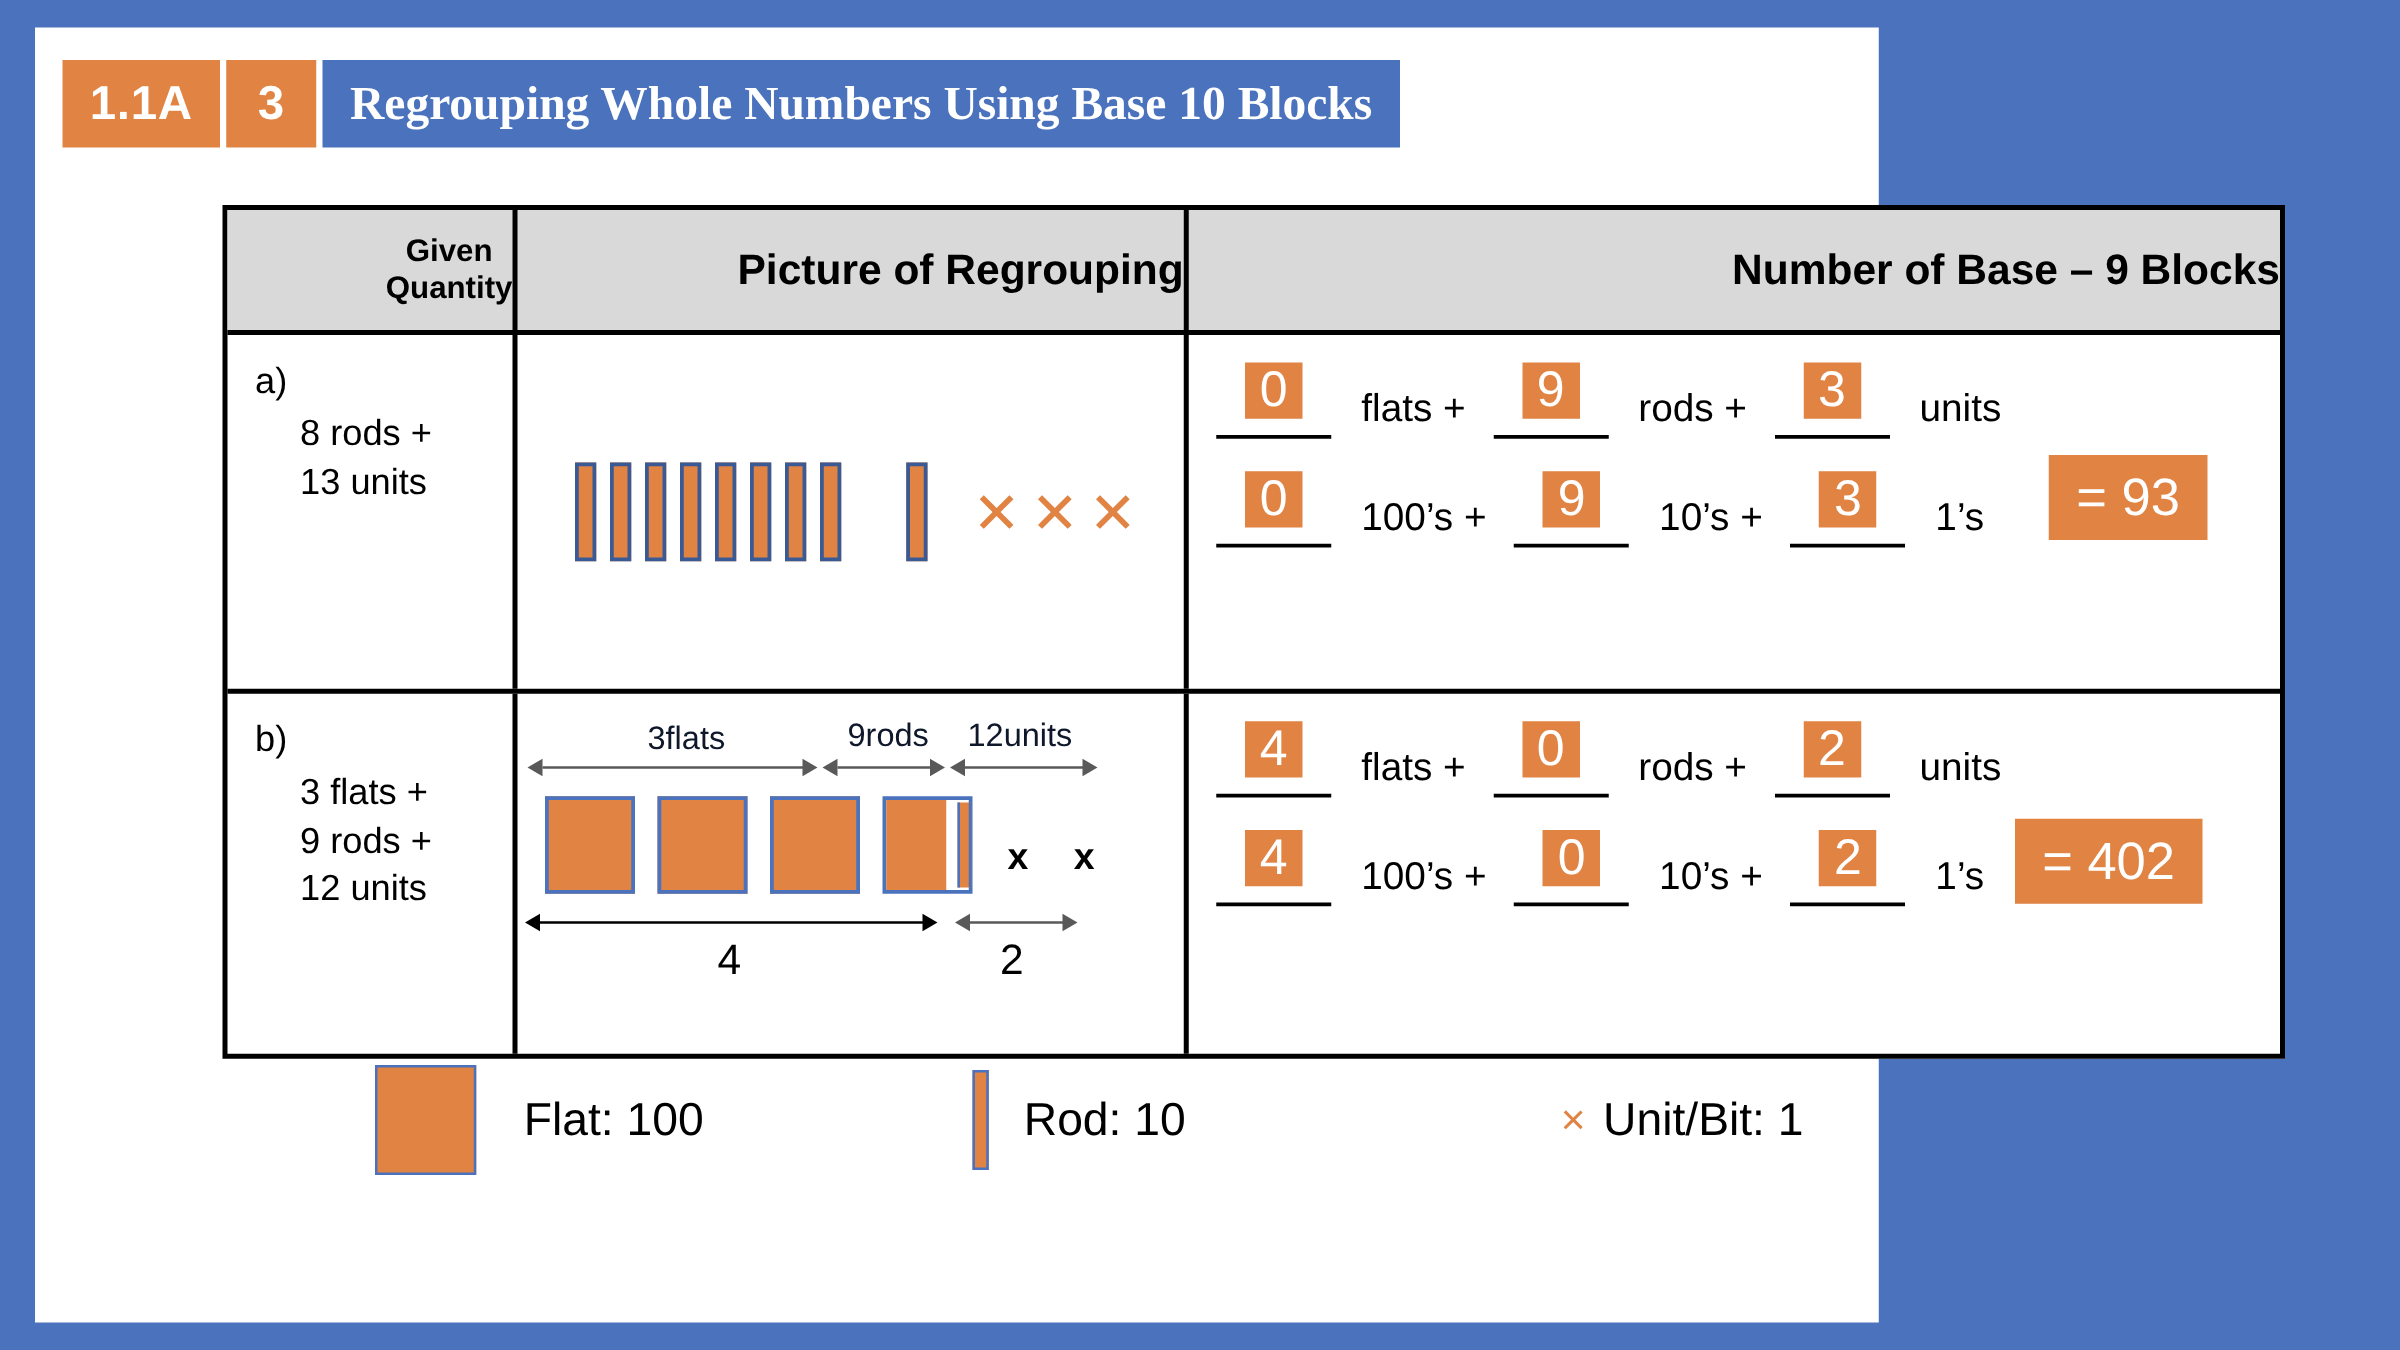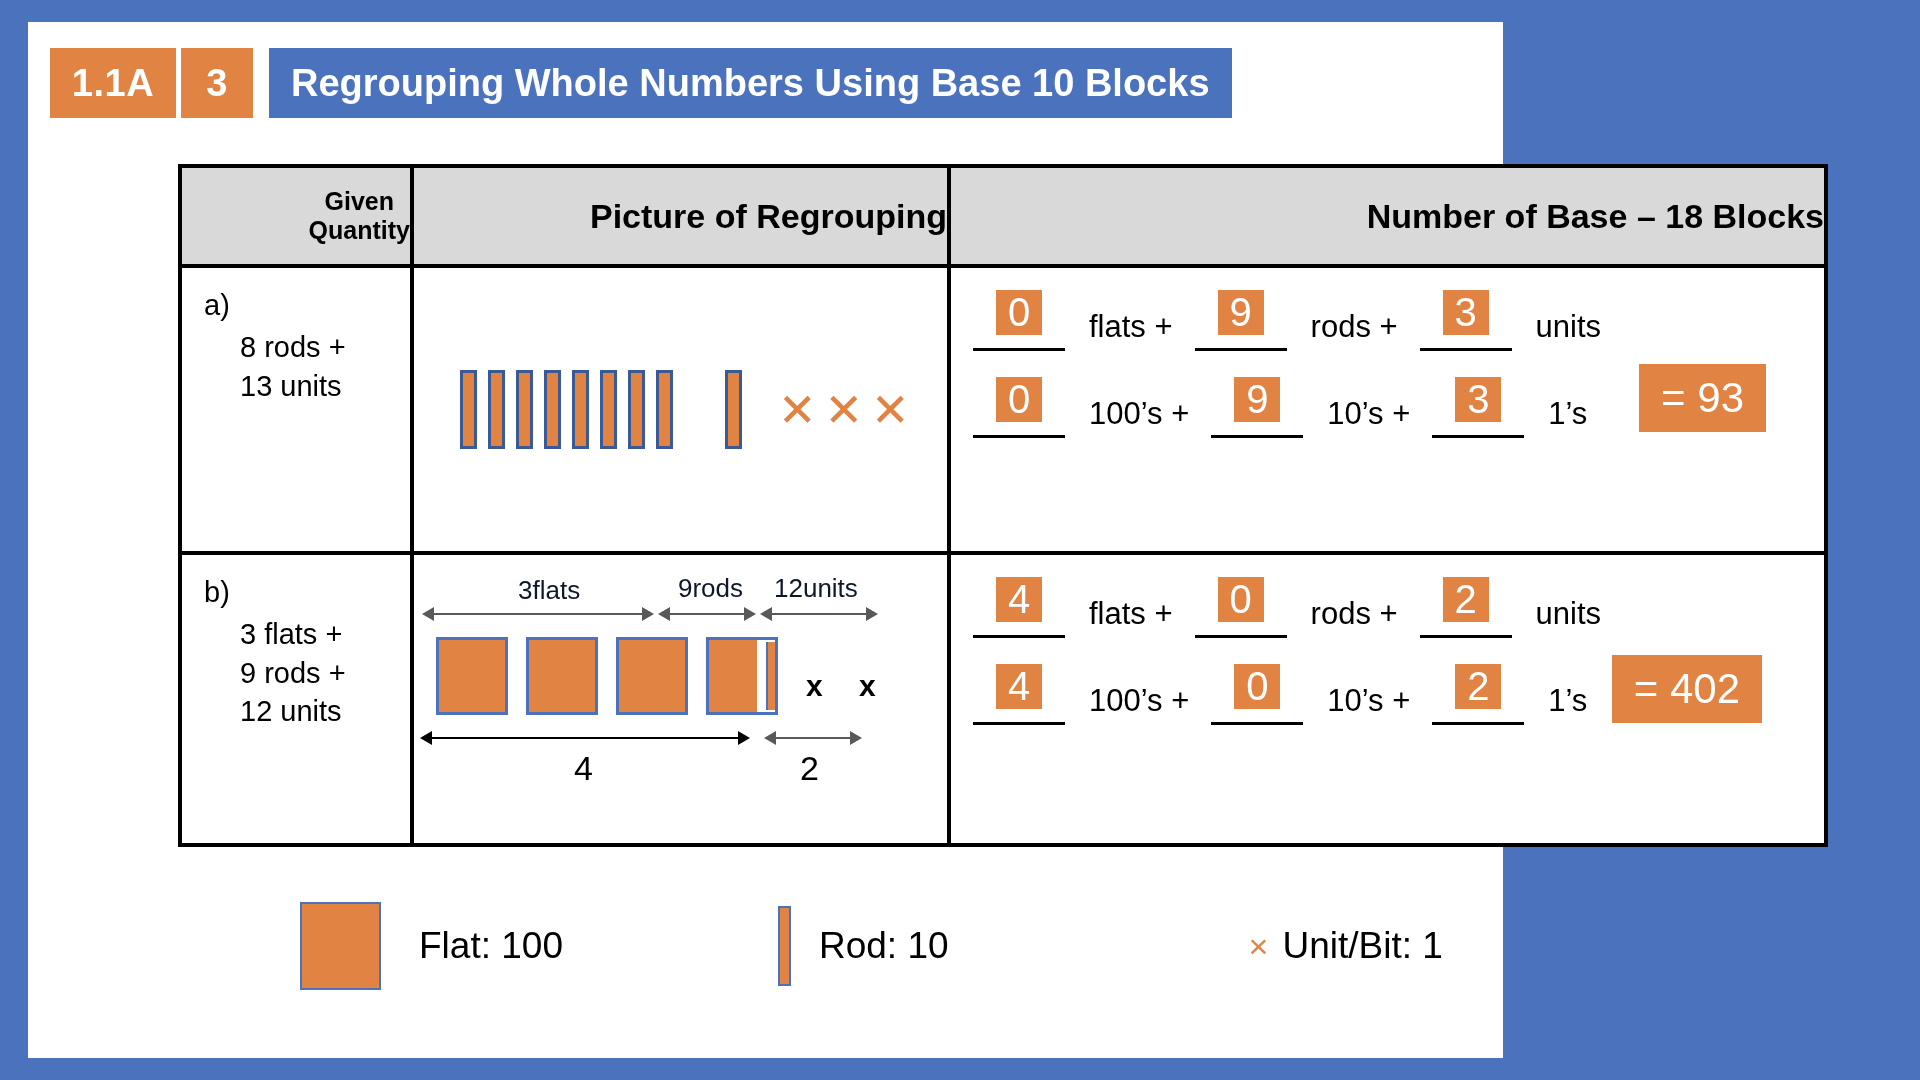--- a/index.html
+++ b/index.html
@@ -44,22 +44,23 @@
   .badge-code { width: 126px; }
   .badge-num  { width: 72px; margin-left: 5px; }
   .title-bar {
     background: #4A72BD;
     color: #FFFFFF;
     font-weight: bold;
     font-size: 38px;
     display: flex;
     align-items: center;
     padding: 0 22px 0 22px;
-    margin-left: 16px;
+    margin-left: 5px;
     white-space: nowrap;
+    font-family: Liberation Serif, serif;
   }
 
   
   .tbl {
     position: absolute;
     left: 150px;
     top: 142px;
     width: 1650px;
     border: 4px solid #000;
     box-sizing: border-box;
@@ -242,21 +243,21 @@
     padding: 10px 22px;
     white-space: nowrap;
   }
   .result-a { right: 58px; top: 96px; }
   .result-b { right: 62px; top: 100px; }
 
   
   .legend {
     position: absolute;
     left: 272px;
-    top: 880px;
+    top: 830px;
     display: flex;
     align-items: center;
   }
   .legend-item {
     display: flex;
     align-items: center;
     font-size: 37px;
     color: #000;
   }
   .legend-flat {
@@ -295,21 +296,21 @@
   <div class="tbl">
 
     <div class="tbl-row head-row">
       <div class="cell col-given">
         <div class="head-small">
           <div>Given</div>
           <div>Quantity</div>
         </div>
       </div>
       <div class="cell col-picture head-big">Picture of Regrouping</div>
-      <div class="cell col-number head-big">Number of Base – 18 Blocks</div>
+      <div class="cell col-number head-big">Number of Base – 9 Blocks</div>
     </div>
 
     <div class="tbl-row body-row-a">
       <div class="cell col-given">
         <div class="given-inner">
           <div class="given-label">a)</div>
           <div class="given-lines">
             <div>8 rods +</div>
             <div>13 units</div>
           </div>

